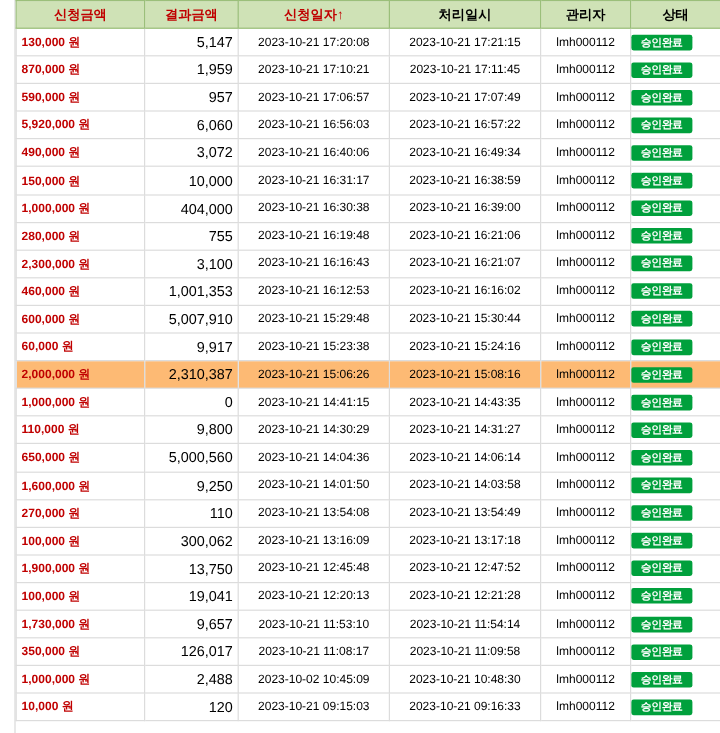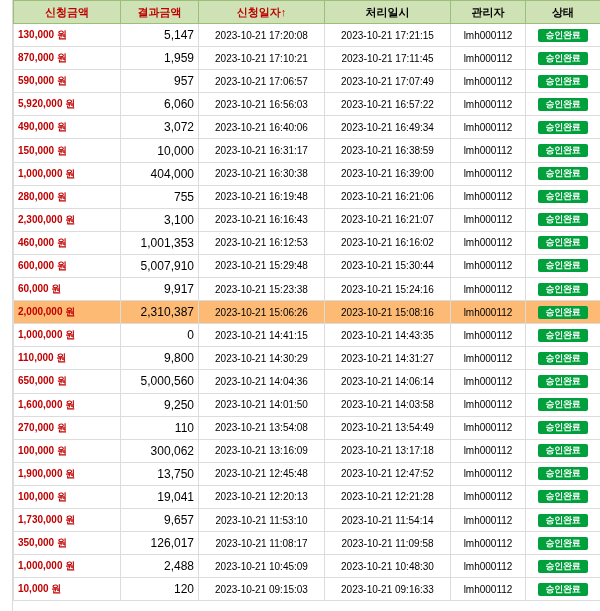--- a/index.html
+++ b/index.html
@@ -83,21 +83,21 @@
     text-align: center;
     color: #000000;
     font-size: 10px;
   }
   td.manager {
     text-align: center;
     color: #000000;
     font-size: 10px;
   }
   td.status {
-    text-align: center;
+    text-align: left;
     padding: 0;
   }
   tr.highlight td {
     background: #fdba74;
   }
   .badge {
     display: inline-block;
     background: #00a03c;
     color: #ffffff;
     font-size: 9px;
@@ -314,21 +314,21 @@
           <td class="amount">350,000 원</td>
           <td class="result">126,017</td>
           <td class="date">2023-10-21 11:08:17</td>
           <td class="date">2023-10-21 11:09:58</td>
           <td class="manager">lmh000112</td>
           <td class="status"><span class="badge">승인완료</span></td>
         </tr>
         <tr>
           <td class="amount">1,000,000 원</td>
           <td class="result">2,488</td>
-          <td class="date">2023-10-21 10:45:09</td>
+          <td class="date">2023-10-02 10:45:09</td>
           <td class="date">2023-10-21 10:48:30</td>
           <td class="manager">lmh000112</td>
           <td class="status"><span class="badge">승인완료</span></td>
         </tr>
         <tr>
           <td class="amount">10,000 원</td>
           <td class="result">120</td>
           <td class="date">2023-10-21 09:15:03</td>
           <td class="date">2023-10-21 09:16:33</td>
           <td class="manager">lmh000112</td>

